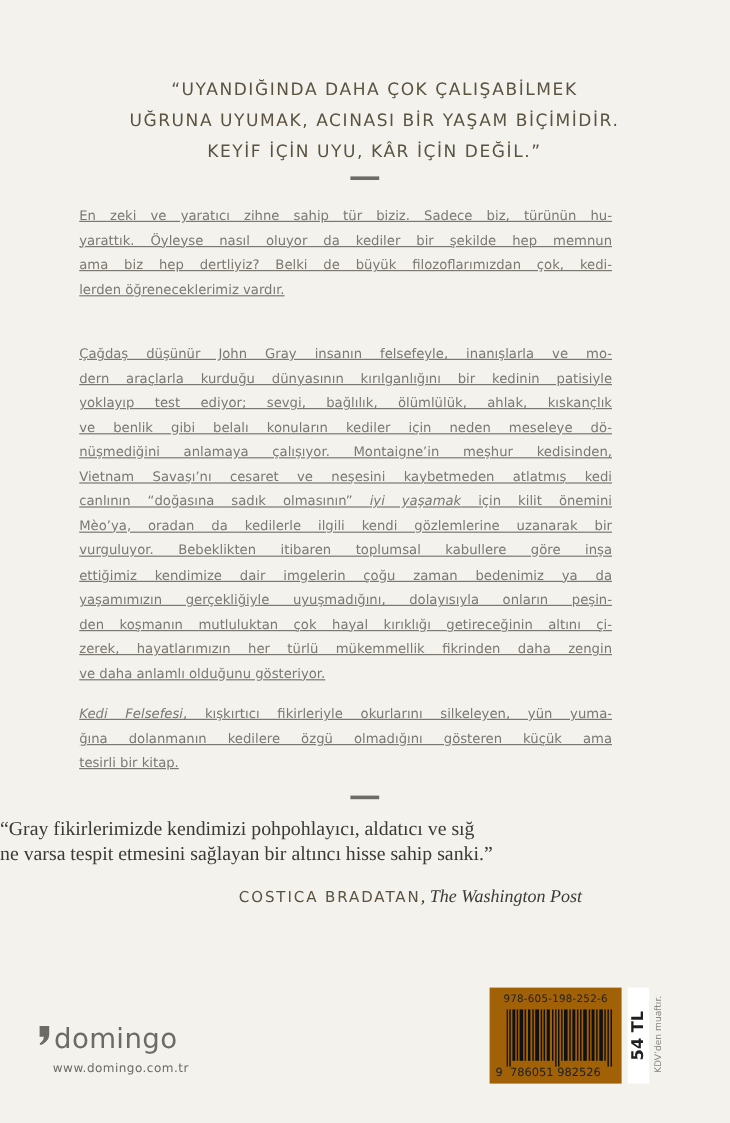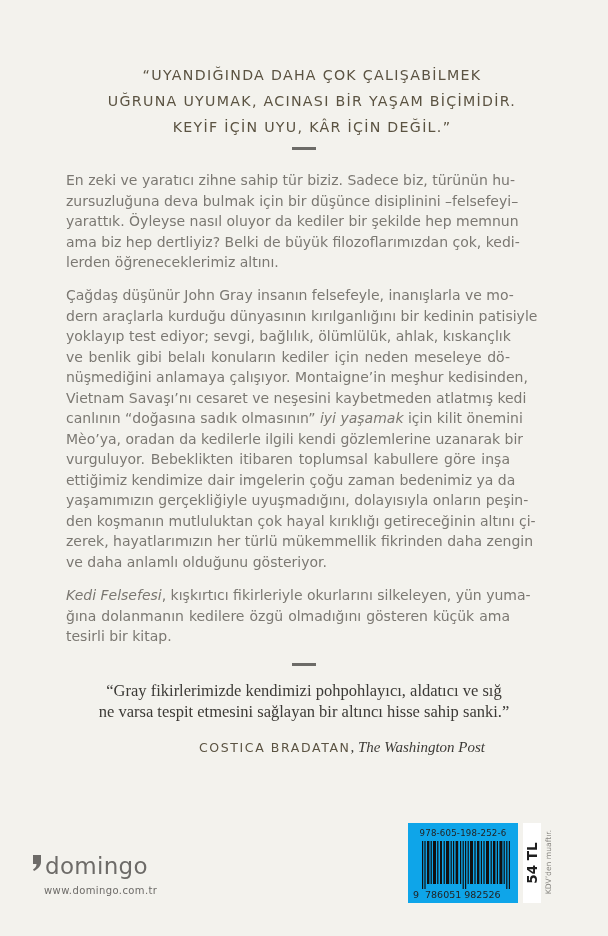--- a/index.html
+++ b/index.html
@@ -26,32 +26,32 @@
     position: absolute;
     width: 24px; height: 3px;
     background: #6c6b67;
     left: 292px;
   }
   .body-text {
     position: absolute;
     left: 66px; width: 444px;
     color: #7b7872;
     font-family: "DejaVu Sans", sans-serif;
-    font-size: 14px;
+    font-size: 11px;
     line-height: 20.5px;
     text-align: justify;
+    text-decoration: underline;
   }
   .body-text .line { display: block; white-space: nowrap; text-align-last: justify; text-align: justify; }
   .body-text .line.last { text-align-last: left; }
   .p1 { top: 170px; }
   .p2 { top: 285px; }
   .p3 { top: 585px; }
   .review {
     position: absolute; left: 0; width: 608px; top: 680px;
-    text-align: center;
     color: #3c3a36;
     font-family: "Liberation Serif", serif;
     font-size: 16.5px;
     line-height: 21px;
   }
   .review div { white-space: nowrap; }
   .attribution {
     position: absolute; left: 0; width: 608px; top: 737px;
     text-align: center;
     white-space: nowrap;
@@ -80,21 +80,21 @@
     font-size: 23px; color: #6d6b68; letter-spacing: 0.3px;
     font-weight: normal;
   }
   .logo-url {
     position: absolute; left: 44px; top: 885px;
     font-family: "DejaVu Sans", sans-serif;
     font-size: 10px; color: #6d6b68; letter-spacing: 0.4px;
   }
   .barcode-box {
     position: absolute; left: 408px; top: 823px;
-    width: 110px; height: 80px; background: #0ea5e9;
+    width: 110px; height: 80px; background: #a16207;
   }
   .isbn-top {
     position: absolute; left: 0; top: 5px; width: 110px;
     text-align: center;
     font-family: "DejaVu Sans", sans-serif;
     font-size: 8.6px; color: #222;
     letter-spacing: 0.2px;
   }
   .bars {
     position: absolute; left: 14px; top: 18px; width: 88px; height: 48px;
@@ -129,24 +129,23 @@
 <div class="headline">
   <div>“UYANDIĞINDA DAHA ÇOK ÇALIŞABİLMEK</div>
   <div>UĞRUNA UYUMAK, ACINASI BİR YAŞAM BİÇİMİDİR.</div>
   <div>KEYİF İÇİN UYU, KÂR İÇİN DEĞİL.”</div>
 </div>
 
 <div class="divider" style="top:147px;"></div>
 
 <div class="body-text p1">
   <span class="line">En zeki ve yaratıcı zihne sahip tür biziz. Sadece biz, türünün hu-</span>
-  <span class="line">zursuzluğuna deva bulmak için bir düşünce disiplinini –felsefeyi–</span>
   <span class="line">yarattık. Öyleyse nasıl oluyor da kediler bir şekilde hep memnun</span>
   <span class="line">ama biz hep dertliyiz? Belki de büyük filozoflarımızdan çok, kedi-</span>
-  <span class="line last">lerden öğreneceklerimiz altını.</span>
+  <span class="line last">lerden öğreneceklerimiz vardır.</span>
 </div>
 
 <div class="body-text p2">
   <span class="line">Çağdaş düşünür John Gray insanın felsefeyle, inanışlarla ve mo-</span>
   <span class="line">dern araçlarla kurduğu dünyasının kırılganlığını bir kedinin patisiyle</span>
   <span class="line">yoklayıp test ediyor; sevgi, bağlılık, ölümlülük, ahlak, kıskançlık</span>
   <span class="line">ve benlik gibi belalı konuların kediler için neden meseleye dö-</span>
   <span class="line">nüşmediğini anlamaya çalışıyor. Montaigne’in meşhur kedisinden,</span>
   <span class="line">Vietnam Savaşı’nı cesaret ve neşesini kaybetmeden atlatmış kedi</span>
   <span class="line"><span>canlının “doğasına sadık olmasının” </span><i class="em">iyi yaşamak</i><span> için kilit önemini</span></span>

